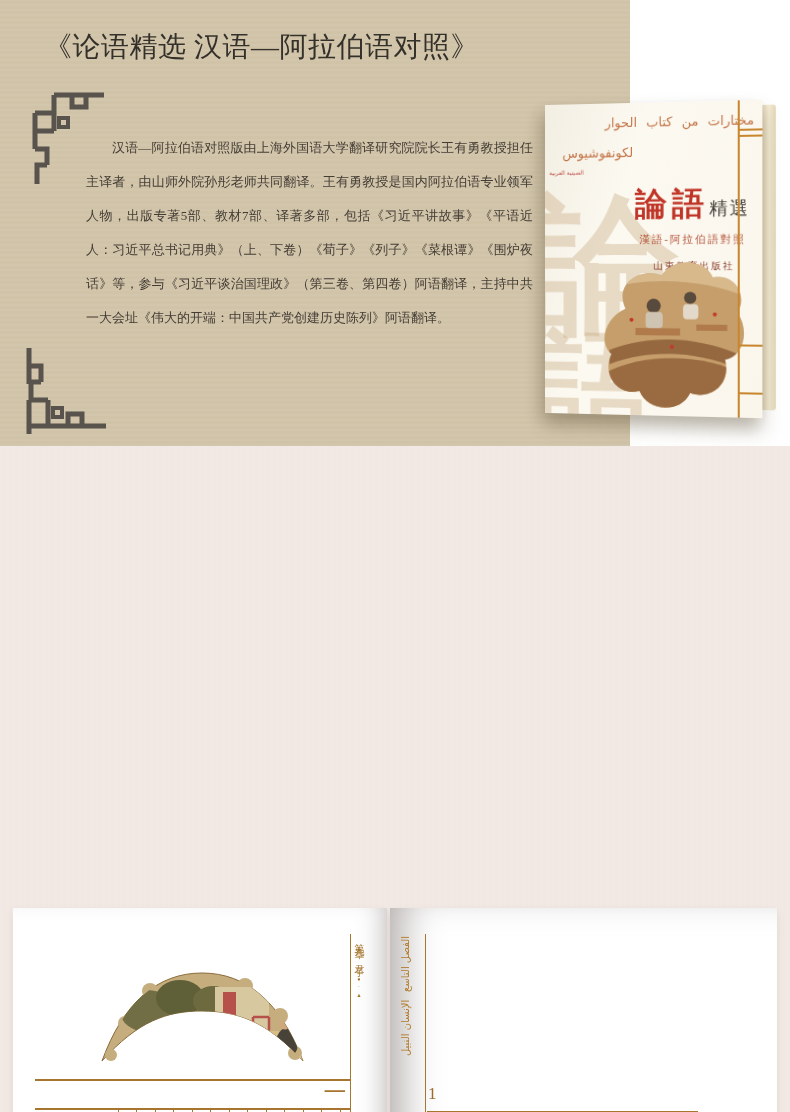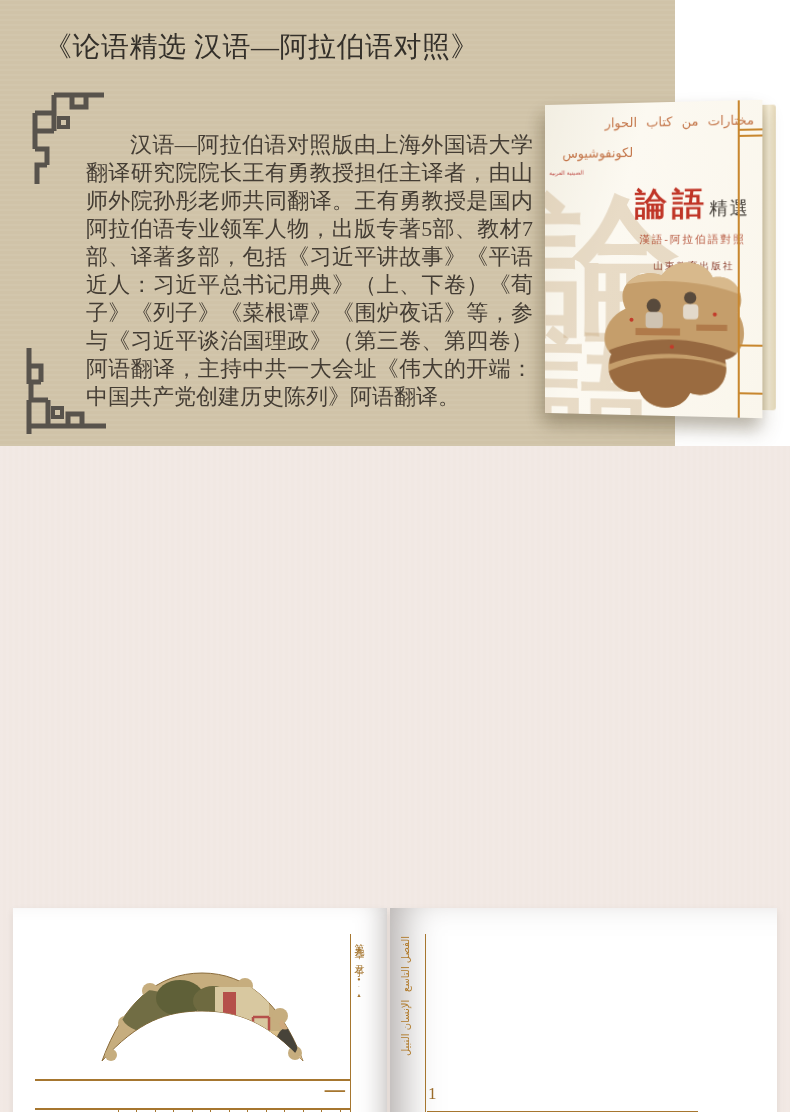--- a/index.html
+++ b/index.html
@@ -1,22 +1,22 @@
 <!DOCTYPE html>
 <html><head>
 <meta charset="utf-8">
 <style>
   html,body{margin:0;padding:0;width:790px;height:1112px;overflow:hidden;background:#fff;}
   .canvas{position:relative;width:790px;height:1112px;font-family:"Liberation Serif","DejaVu Serif",serif;}
   
   .top-section{position:absolute;left:0;top:0;width:630px;height:446px;background:#d0c3a8;
-    background-image:repeating-linear-gradient(0deg,rgba(255,255,255,.05) 0 2px,transparent 2px 5px);padding-left:45px;}
+    background-image:repeating-linear-gradient(0deg,rgba(255,255,255,.05) 0 2px,transparent 2px 5px);}
   .main-title{position:absolute;left:44px;top:28px;font-size:28px;color:#34302a;letter-spacing:.5px;white-space:nowrap;}
   .ornament{position:absolute;}
-  .intro-text{position:absolute;left:86px;top:131px;width:447px;font-size:22px;line-height:28px;
+  .intro-text{position:absolute;left:86px;top:131px;width:447px;font-size:13px;line-height:34px;
     color:#443d34;text-align:justify;text-indent:2em;}
   
   .book{position:absolute;left:543px;top:103px;width:218px;height:312px;
     transform:perspective(900px) rotateY(-8deg);transform-origin:40% 50%;}
   .pages-edge{position:absolute;right:-13px;top:5px;bottom:8px;width:15px;border-radius:0 3px 3px 0;
     background:linear-gradient(to right,#dccfb0,#f5edd7 55%,#e4d7b8);}
   .book-cover{position:absolute;inset:0;background:linear-gradient(105deg,#f2eee2,#fcf9f1 35%,#faf6ec);
     overflow:hidden;box-shadow:0 12px 18px rgba(90,75,50,.3), -6px 8px 14px rgba(90,75,50,.18);}
   .cover-ar1{position:absolute;top:12px;left:10px;right:8px;direction:rtl;text-align:right;
     font-family:"DejaVu Sans",sans-serif;font-size:13px;color:#c4764a;word-spacing:5px;}

